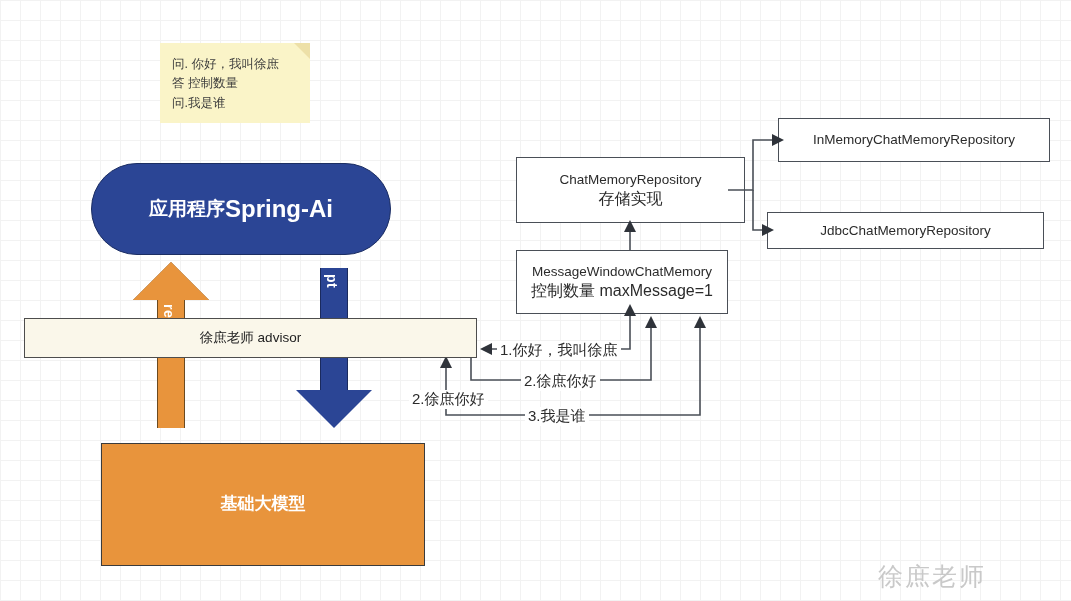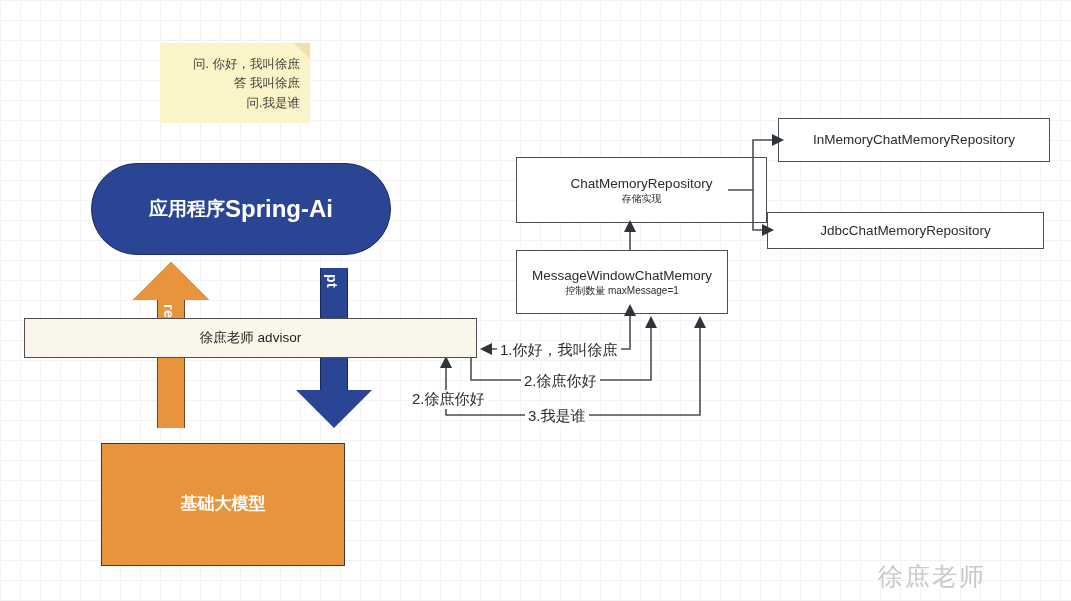--- a/index.html
+++ b/index.html
@@ -32,21 +32,21 @@
     line-height: 1.32;
   }
   
   #sticky-note {
     left: 160px; top: 43px; width: 150px; height: 80px;
     background: #FAF4C8;
     display: block;
     padding: 12px 10px 0 12px;
     font-size: 12.5px;
     color: #3c3c3c;
-    text-align: right;
+    text-align: left;
     line-height: 1.55;
   }
   #sticky-note .fold {
     position: absolute;
     right: 0; top: 0;
     width: 0; height: 0;
     border-left: 16px solid transparent;
     border-top: 16px solid #EDE0A8;
   }
   
@@ -65,40 +65,40 @@
   #advisor-bar {
     left: 24px; top: 318px; width: 453px; height: 40px;
     background: #FAF7EA;
     border: 1.6px solid #4d4d4d;
     font-size: 13.5px;
     color: #222;
     z-index: 6;
   }
   
   #model-box {
-    left: 101px; top: 443px; width: 244px; height: 123px;
+    left: 101px; top: 443px; width: 324px; height: 123px;
     background: #E8943C;
     border: 1.6px solid #3b3b3b;
     color: #ffffff;
     font-size: 17px;
     font-weight: 600;
   }
   
   .plain {
     background: #ffffff;
     border: 1.6px solid #4a4f57;
     font-size: 13.5px;
     color: #2b2b2b;
     flex-direction: column;
   }
-  #chat-memory-repository { left: 516px; top: 157px; width: 251px; height: 66px; }
+  #chat-memory-repository { left: 516px; top: 157px; width: 229px; height: 66px; }
   #message-window-chat-memory { left: 516px; top: 250px; width: 212px; height: 64px; }
   #in-memory-repo { left: 778px; top: 118px; width: 272px; height: 44px; }
   #jdbc-repo { left: 767px; top: 212px; width: 277px; height: 37px; }
-  .plain .sub { font-size: 10px; }
+  .plain .sub { font-size: 16px; }
 
   
   .block-arrow { position: absolute; z-index: 5; }
   .block-arrow .stem {
     position: absolute;
     box-sizing: border-box;
   }
   .block-arrow .head {
     position: absolute;
     width: 0; height: 0;
@@ -193,21 +193,21 @@
     <polygon class="conn-head" points="645,328 651,316 657,328"></polygon>
 
     <path class="conn" d="M446,365 L446,415 L700,415 L700,326"></path>
     <polygon class="conn-head" points="694,328 700,316 706,328"></polygon>
     <polygon class="conn-head" points="440,368 446,356 452,368"></polygon>
   </svg>
 
   <div id="sticky-note" class="node">
     <span class="fold"></span>
     <div>问. 你好，我叫徐庶</div>
-    <div>答  我叫徐庶</div>
+    <div>答  控制数量</div>
     <div>问.我是谁</div>
   </div>
 
   <div id="app-box" class="node">
     <div class="ln1">应用程序</div>
     <div class="ln2">Spring-Ai</div>
   </div>
 
   <div id="response-arrow" class="block-arrow">
     <div class="stem"></div>

